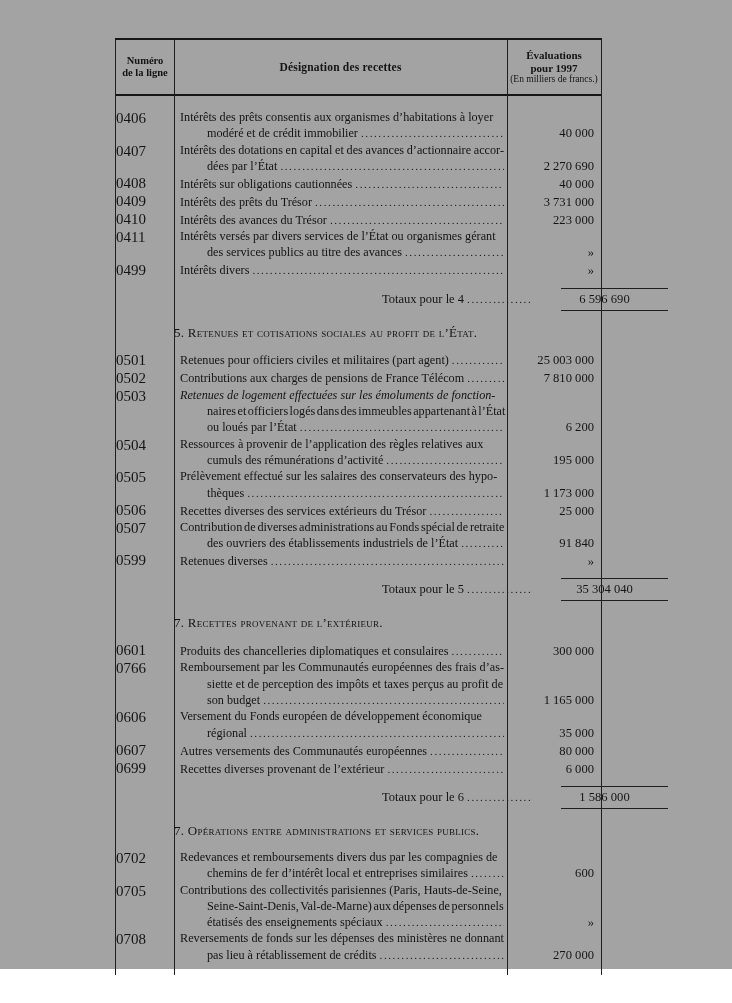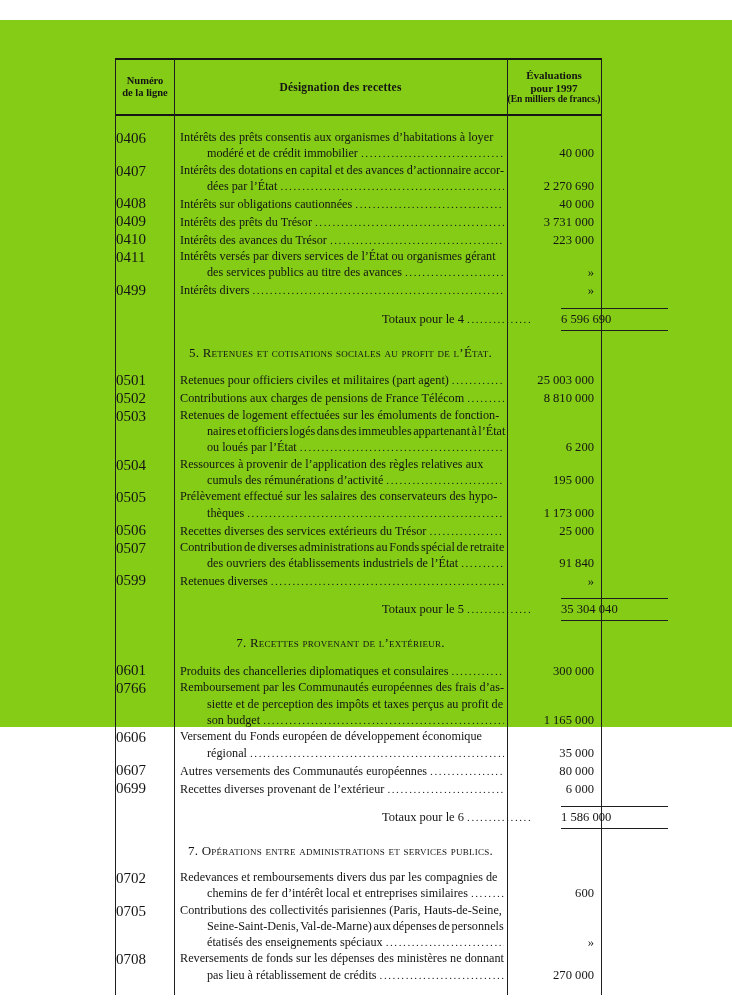--- a/index.html
+++ b/index.html
@@ -2,21 +2,21 @@
 <html><head>
 <meta charset="utf-8">
 <style>
   html,body{margin:0;padding:0;}
   body{
     width:732px;height:1003px;overflow:hidden;
     background:#ffffff;
     font-family:"Liberation Serif","DejaVu Serif",serif;
     color:#141414;
   }
-  .page{position:relative;width:732px;height:707px;background:#84cc16;margin-top:20px;}
+  .page{position:relative;width:732px;height:969px;background:#a3a3a3;}
 
   .budget-table{
     position:absolute;left:115px;top:38px;width:485px;
     border-left:1.2px solid #1e1e1e;
     border-right:1.2px solid #1e1e1e;
     border-top:2.2px solid #161616;
   }
   .vline{position:absolute;top:0;bottom:0;width:1.2px;background:#1e1e1e;z-index:1;}
   .vline-1{left:58px;}
   .vline-2{left:391px;}
@@ -24,47 +24,47 @@
   .table-header{
     display:grid;grid-template-columns:58px 333px 94px;
     border-bottom:2.2px solid #161616;
     height:54px;
   }
   .th{display:flex;flex-direction:column;justify-content:center;align-items:center;
       text-align:center;font-weight:bold;}
   .th-num{font-size:10.5px;line-height:12.5px;}
   .th-desig{font-size:11.5px;letter-spacing:.2px;}
   .th-eval .ln{font-size:11px;line-height:12.5px;}
-  .th-eval .fine{font-size:9.5px;font-weight:bold;line-height:11px;}
+  .th-eval .fine{font-size:9.5px;font-weight:normal;line-height:11px;}
 
   .table-body{position:relative;padding:13px 0 12px;}
 
   .row{display:grid;grid-template-columns:58px 333px 94px;align-items:end;}
   .cell-num{align-self:start;font-size:15px;padding-top:1px;}
   .cell-desc{padding:0 3px 0 6px;font-size:12.2px;line-height:16.3px;min-width:0;}
   .desc-line{white-space:nowrap;}
   .cont{padding-left:27px;}
   .desc-last{display:flex;align-items:baseline;min-width:0;}
   .desc-text{white-space:nowrap;flex:0 0 auto;}
   .dots{flex:1 1 0;overflow:hidden;white-space:nowrap;font-size:11px;
         letter-spacing:1.6px;padding-left:3px;}
   .dots::after{content:"....................................................................................................................";}
   .cell-amt{text-align:right;padding-right:7px;font-size:12.6px;white-space:nowrap;line-height:16.3px;}
 
   .section-title-row{display:grid;grid-template-columns:58px 333px 94px;
                      margin:14px 0 10px;}
-  .section-title{grid-column:2;text-align:center;font-variant:small-caps;
+  .section-title{grid-column:2;text-align:left;font-variant:small-caps;
                  font-size:13px;letter-spacing:.25px;}
 
   .total-row{display:grid;grid-template-columns:58px 333px 94px;
              align-items:center;margin:9px 0 11px;gap:27px;}
   .total-label{grid-column:2;display:flex;align-items:baseline;
                padding:0 3px 0 6px;font-size:12.5px;min-width:0;}
   .total-spacer{flex:0 0 54%;}
-  .total-amt{grid-column:3;text-align:left;font-size:12.6px;white-space:nowrap;
+  .total-amt{grid-column:3;text-align:center;font-size:12.6px;white-space:nowrap;
              border-top:1.3px solid #1e1e1e;border-bottom:1.3px solid #1e1e1e;
              padding:3px 20px 3px 0;margin-right:-13px;position:relative;z-index:2;}
 </style>
 </head>
 <body>
 
 <div class="page">
   <div class="budget-table">
     <div class="vline vline-1"></div>
     <div class="vline vline-2"></div>
@@ -180,26 +180,26 @@
           <div class="cell-amt">25 003 000</div>
         </div>
         <div class="row">
           <div class="cell-num">0502</div>
           <div class="cell-desc">
             <div class="desc-last">
               <div class="desc-text">Contributions aux charges de pensions de France Télécom</div>
               <div class="dots"></div>
             </div>
           </div>
-          <div class="cell-amt">8 810 000</div>
+          <div class="cell-amt">7 810 000</div>
         </div>
         <div class="row">
           <div class="cell-num">0503</div>
           <div class="cell-desc">
-            <div class="desc-line" style="word-spacing: 0px;">Retenues de logement effectuées sur les émoluments de fonction-</div>
+            <div class="desc-line" style="word-spacing: 0px; font-style: italic;">Retenues de logement effectuées sur les émoluments de fonction-</div>
             <div class="desc-line cont" style="word-spacing: -1.6px;">naires et officiers logés dans des immeubles appartenant à l’État</div>
             <div class="desc-last cont">
               <div class="desc-text">ou loués par l’État</div>
               <div class="dots"></div>
             </div>
           </div>
           <div class="cell-amt">6 200</div>
         </div>
         <div class="row">
           <div class="cell-num">0504</div>

